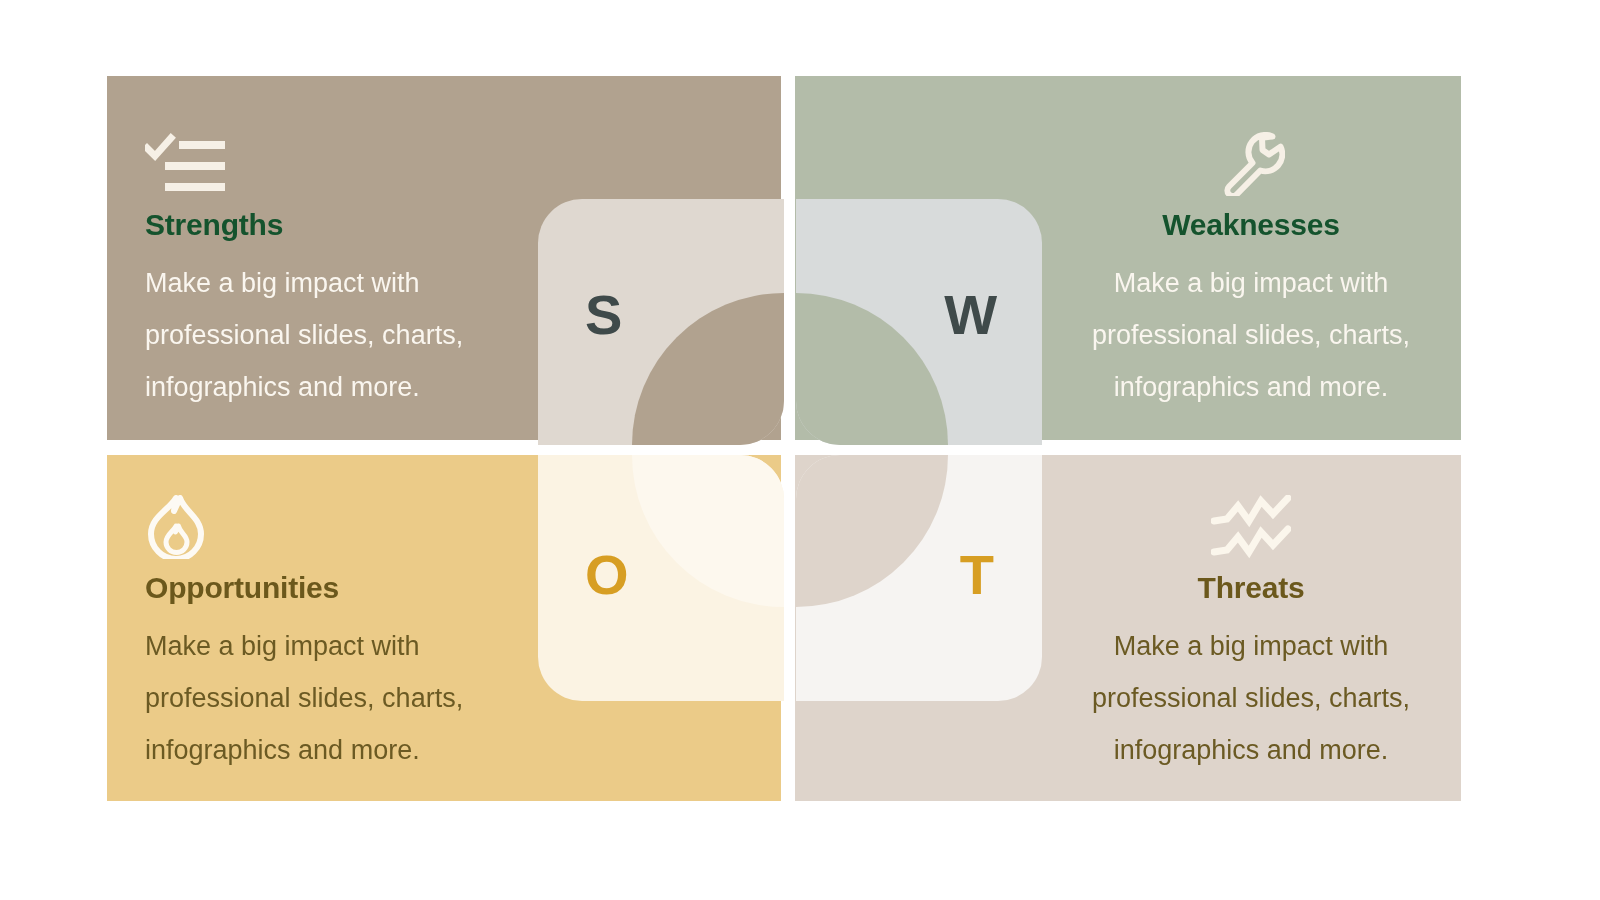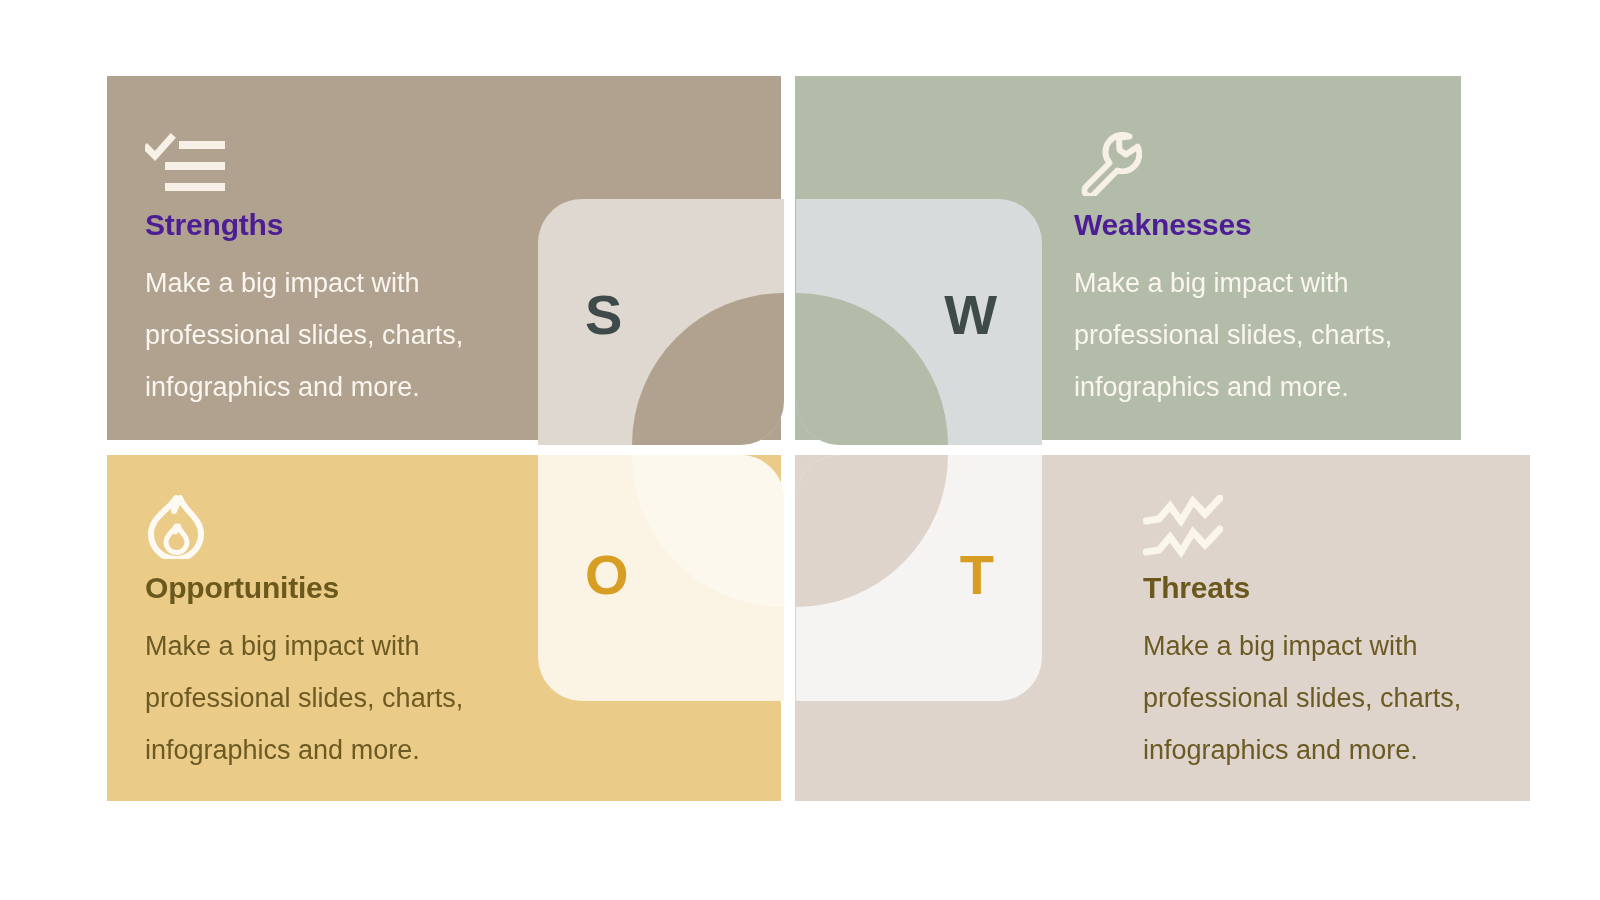--- a/index.html
+++ b/index.html
@@ -9,26 +9,26 @@
     font-family:"Liberation Sans", sans-serif;
     overflow:hidden;
   }
   #stage { position:relative; width:1600px; height:900px; }
 
   
   .quad { position:absolute; overflow:hidden; }
   .q-tl { left:107px;  top:76px;  width:674px; height:364px; background:#B1A28F; }
   .q-tr { left:795px;  top:76px;  width:666px; height:364px; background:#B3BCA9; }
   .q-bl { left:107px;  top:455px; width:674px; height:346px; background:#EBCB88;padding-left:39px; }
-  .q-br { left:795px;  top:455px; width:735px; height:346px; background:#DED4CB; }
+  .q-br { left:795px;  top:455px; width:666px; height:346px; background:#DED4CB; }
 
   
   .panel-body { position:absolute; width:340px; }
   .panel-body.left  { left:38px;  text-align:left;  }
-  .panel-body.right { right:47px; text-align:left; }
+  .panel-body.right { right:40px; text-align:center; }
   .panel-body.tl { top:56px; }
   .panel-body.tr { top:56px; }
   .panel-body.bl { top:40px; }
   .panel-body.br { top:40px; }
 
   .q-icon { height:64px; margin-bottom:12px; display:block; }
   .panel-body.right .q-icon { margin-left:auto; }
 
   .q-title {
     font-size:30px;
@@ -37,21 +37,21 @@
     margin-bottom:16px;
     line-height:1.1;
   }
   .q-desc {
     font-size:27px;
     line-height:1.93;
     font-weight:normal;
   }
 
   
-  .q-tl .q-title, .q-tr .q-title { color:#4c1d95; }
+  .q-tl .q-title, .q-tr .q-title { color:#14532d; }
   .q-tl .q-desc,  .q-tr .q-desc  { color:#FAF6EF; }
   
   .q-bl .q-title, .q-br .q-title { color:#6B581C; }
   .q-bl .q-desc,  .q-br .q-desc  { color:#6B5A23; }
 
   
   .card {
     position:absolute;
     width:246px; height:246px;
     overflow:hidden;

